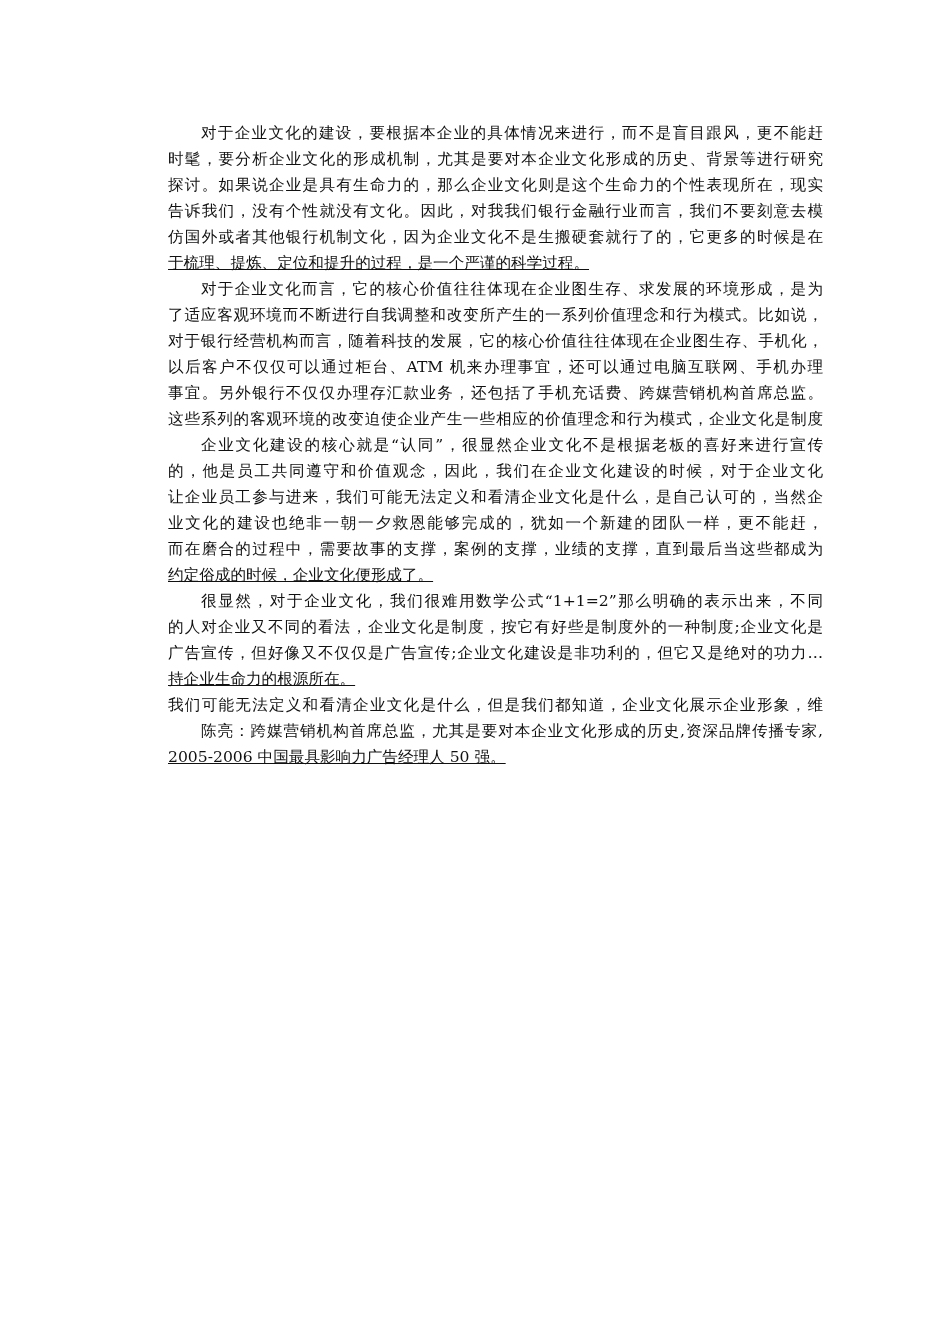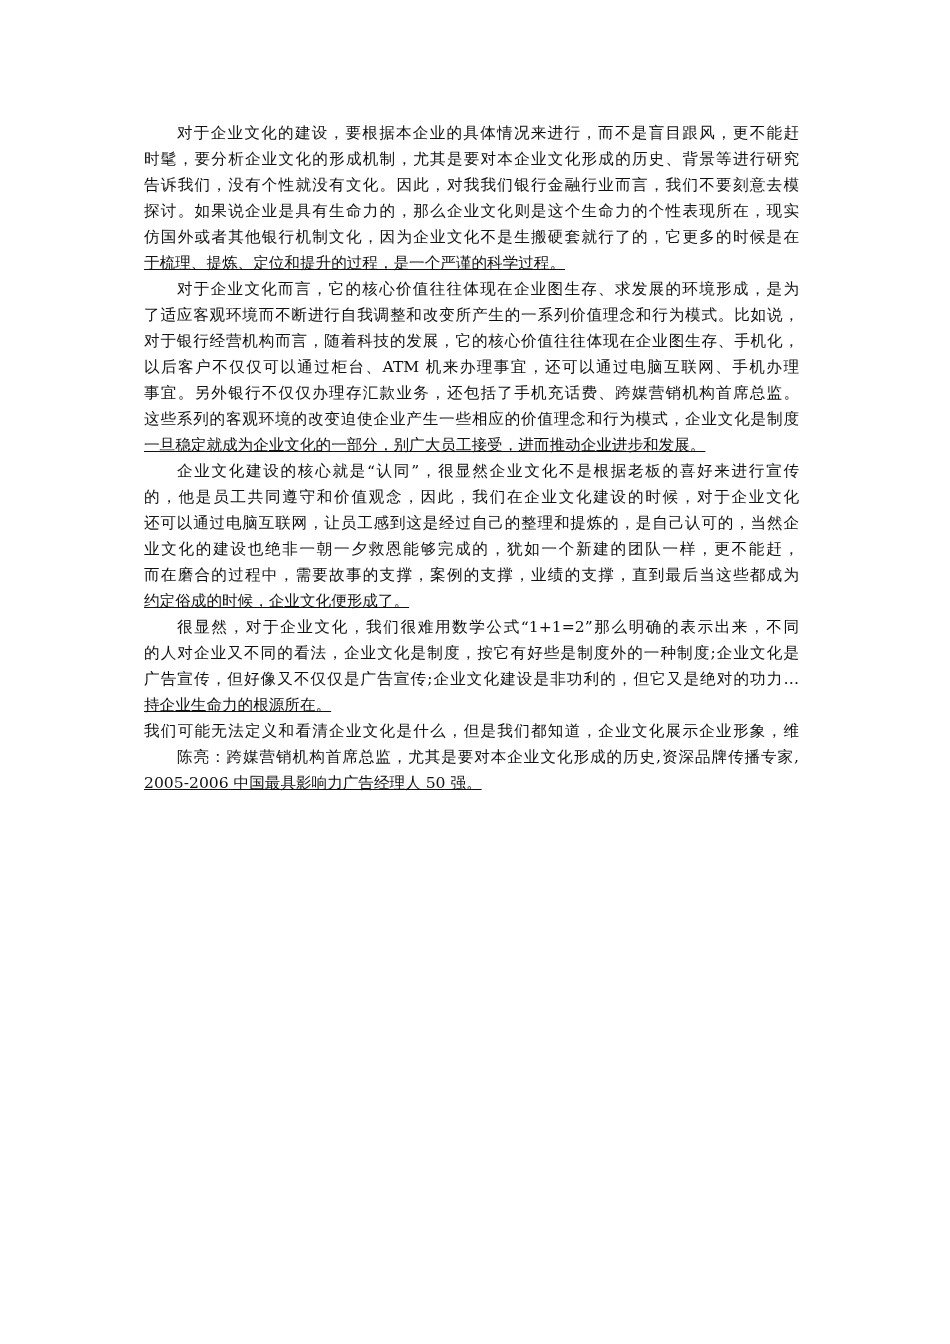--- a/index.html
+++ b/index.html
@@ -7,54 +7,53 @@
     .page {
       position: absolute; left: 0; top: 0; width: 950px; height: 1344px; background: #ffffff;
     }
     .body-text {
       position: absolute; left: 144px; top: 120px; width: 660px;
       font-family: "DejaVu Serif", "Liberation Serif", serif;
       font-size: 15.6px; color: #111111;
     }
     .line {
       height: 26px; line-height: 26px; white-space: nowrap;
-      text-align: justify; text-align-last: justify; width: 655px;
+      text-align: justify; text-align-last: justify; width: 655px; margin-left: 24px;
     }
     .line.last { text-align-last: left; text-decoration: underline; }
     .line.indent { padding-left: 33px; width: 622px; }
   </style>
 </head>
 <body>
 
 <div class="page">
   <div class="body-text">
 
     <div>
       <div class="line indent">对于企业文化的建设，要根据本企业的具体情况来进行，而不是盲目跟风，更不能赶</div>
       <div class="line">时髦，要分析企业文化的形成机制，尤其是要对本企业文化形成的历史、背景等进行研究</div>
+      <div class="line">探讨。如果说企业是具有生命力的，那么企业文化则是这个生命力的个性表现所在，现实</div>
       <div class="line">告诉我们，没有个性就没有文化。因此，对我我们银行金融行业而言，我们不要刻意去模</div>
-      <div class="line">探讨。如果说企业是具有生命力的，那么企业文化则是这个生命力的个性表现所在，现实</div>
       <div class="line">仿国外或者其他银行机制文化，因为企业文化不是生搬硬套就行了的，它更多的时候是在</div>
       <div class="line last">于梳理、提炼、定位和提升的过程，是一个严谨的科学过程。</div>
     </div>
 
     <div>
       <div class="line indent">对于企业文化而言，它的核心价值往往体现在企业图生存、求发展的环境形成，是为</div>
       <div class="line">了适应客观环境而不断进行自我调整和改变所产生的一系列价值理念和行为模式。比如说，</div>
       <div class="line">对于银行经营机构而言，随着科技的发展，它的核心价值往往体现在企业图生存、手机化，</div>
       <div class="line">以后客户不仅仅可以通过柜台、ATM 机来办理事宜，还可以通过电脑互联网、手机办理</div>
       <div class="line">事宜。另外银行不仅仅办理存汇款业务，还包括了手机充话费、跨媒营销机构首席总监。</div>
       <div class="line">这些系列的客观环境的改变迫使企业产生一些相应的价值理念和行为模式，企业文化是制度</div>
-      <div class="line last">一旦稳定就成为企业文化的一部分，别广大员工接受，进而推动企业进步和发展。</div>
     </div>
 
     <div>
       <div class="line indent">企业文化建设的核心就是“认同”，很显然企业文化不是根据老板的喜好来进行宣传</div>
       <div class="line">的，他是员工共同遵守和价值观念，因此，我们在企业文化建设的时候，对于企业文化</div>
-      <div class="line">还可以通过电脑互联网，让员工感到这是经过自己的整理和提炼的，是自己认可的，当然企</div>
+      <div class="line">让企业员工参与进来，我们可能无法定义和看清企业文化是什么，是自己认可的，当然企</div>
       <div class="line">业文化的建设也绝非一朝一夕救恩能够完成的，犹如一个新建的团队一样，更不能赶，</div>
       <div class="line">而在磨合的过程中，需要故事的支撑，案例的支撑，业绩的支撑，直到最后当这些都成为</div>
       <div class="line last">约定俗成的时候，企业文化便形成了。</div>
     </div>
 
     <div>
       <div class="line indent">很显然，对于企业文化，我们很难用数学公式“1+1=2”那么明确的表示出来，不同</div>
       <div class="line">的人对企业又不同的看法，企业文化是制度，按它有好些是制度外的一种制度;企业文化是</div>
       <div class="line">广告宣传，但好像又不仅仅是广告宣传;企业文化建设是非功利的，但它又是绝对的功力…</div>
       <div class="line last">持企业生命力的根源所在。</div>

